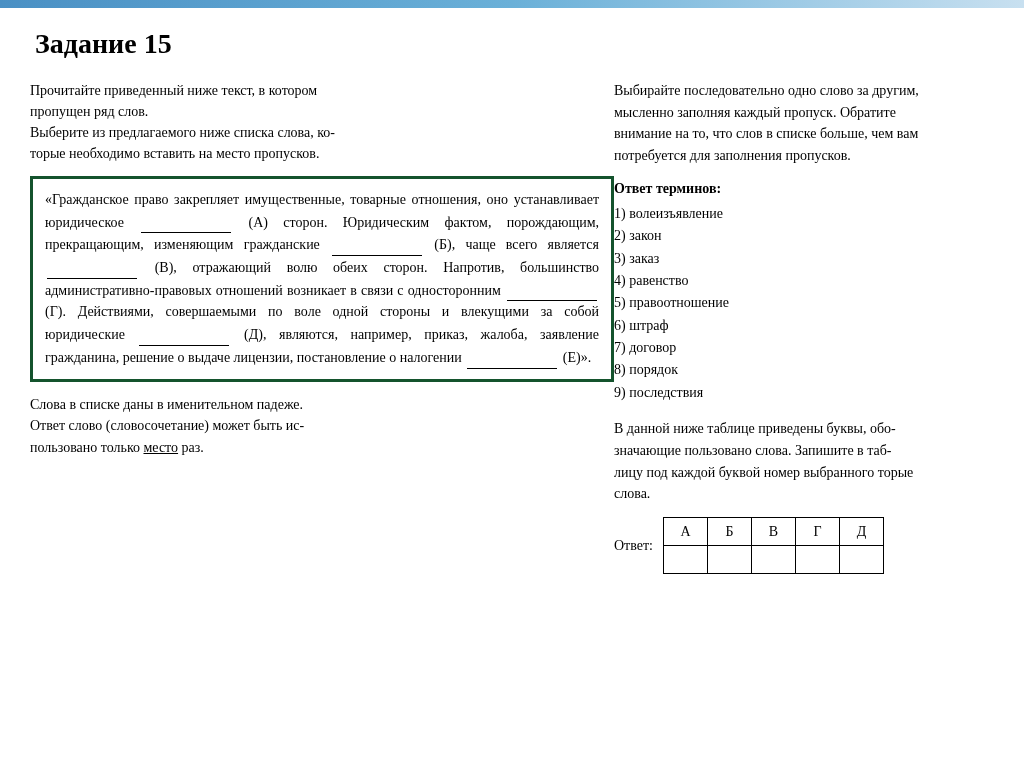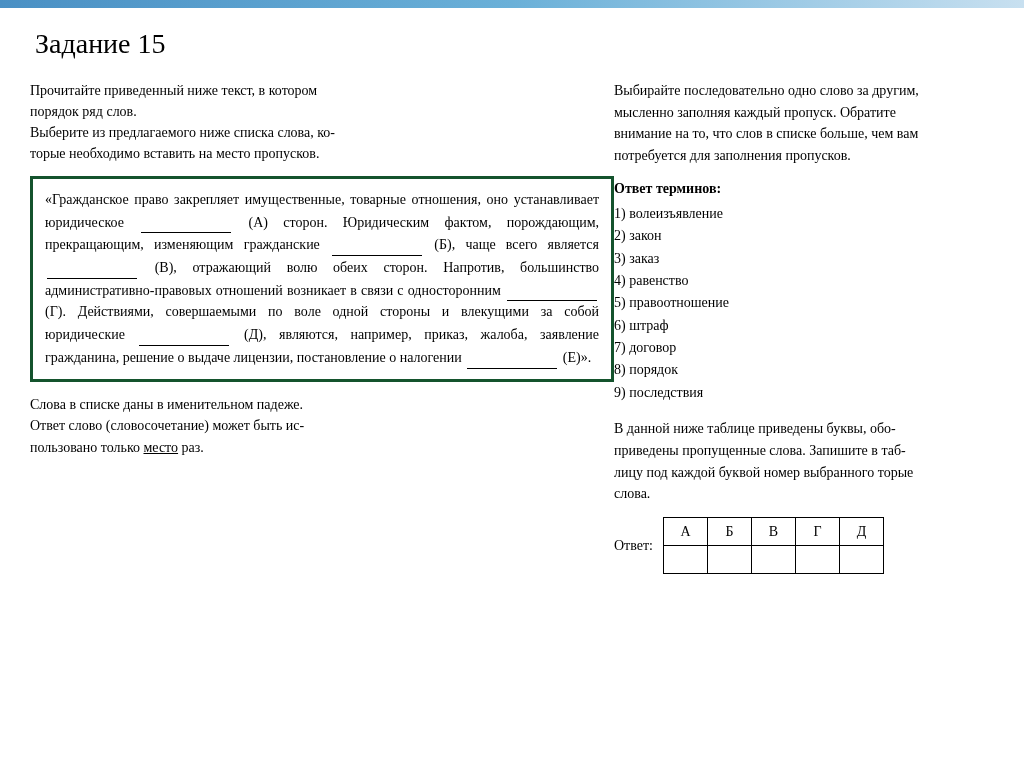--- a/index.html
+++ b/index.html
@@ -24,21 +24,21 @@
       background: linear-gradient(to right, #4a90c4, #6ab0d8, #c8e0f0);
       width: 100%;
     }
 
     .page-container {
       padding: 20px 30px 20px 30px;
     }
 
     .title {
       font-size: 28px;
-      font-weight: normal;
+      font-weight: bold;
       margin-bottom: 20px;
       margin-left: 5px;
     }
 
     .content-row {
       display: flex;
       align-items: flex-start;
     }
 
     .left-col {
@@ -155,21 +155,21 @@
 <div class="page-container">
 
   <h1 class="title">Задание 15</h1>
 
   <div class="content-row">
 
     <div class="left-col">
 
       <div class="intro-text">
         <span>Прочитайте приведенный ниже текст, в котором</span><br>
-        <span>порядок ряд слов.</span><br>
+        <span>пропущен ряд слов.</span><br>
         <span>Выберите из предлагаемого ниже списка слова, ко-</span><br>
         <span>торые необходимо вставить на место пропусков.</span>
       </div>
 
       <div class="task-box">
         <p>
           <span>«Гражданское право закрепляет имущественные, товарные отношения, оно устанавливает юридическое</span>
           <span class="blank">&nbsp;&nbsp;&nbsp;&nbsp;&nbsp;&nbsp;&nbsp;&nbsp;&nbsp;&nbsp;</span>
           <span>(А)</span>
           <span>сторон. Юридическим фактом, порождающим, прекращающим, изменяющим гражданские</span>
@@ -245,21 +245,21 @@
           <span> порядок</span>
         </li>
         <li>
           <span>9)</span>
           <span> последствия</span>
         </li>
       </ul>
 
       <div class="answer-instructions">
         <span>В данной ниже таблице приведены буквы, обо-</span><br>
-        <span>приведены пропущенные слова. Запишите в таб-</span><br>
+        <span>значающие пользовано слова. Запишите в таб-</span><br>
         <span>лицу под каждой буквой номер выбранного торые</span><br>
         <span>слова.</span>
       </div>
 
       <div class="answer-table-container">
         <span class="answer-label">Ответ:</span>
         <table class="answer-table">
           <thead>
             <tr>
               <th>А</th>

